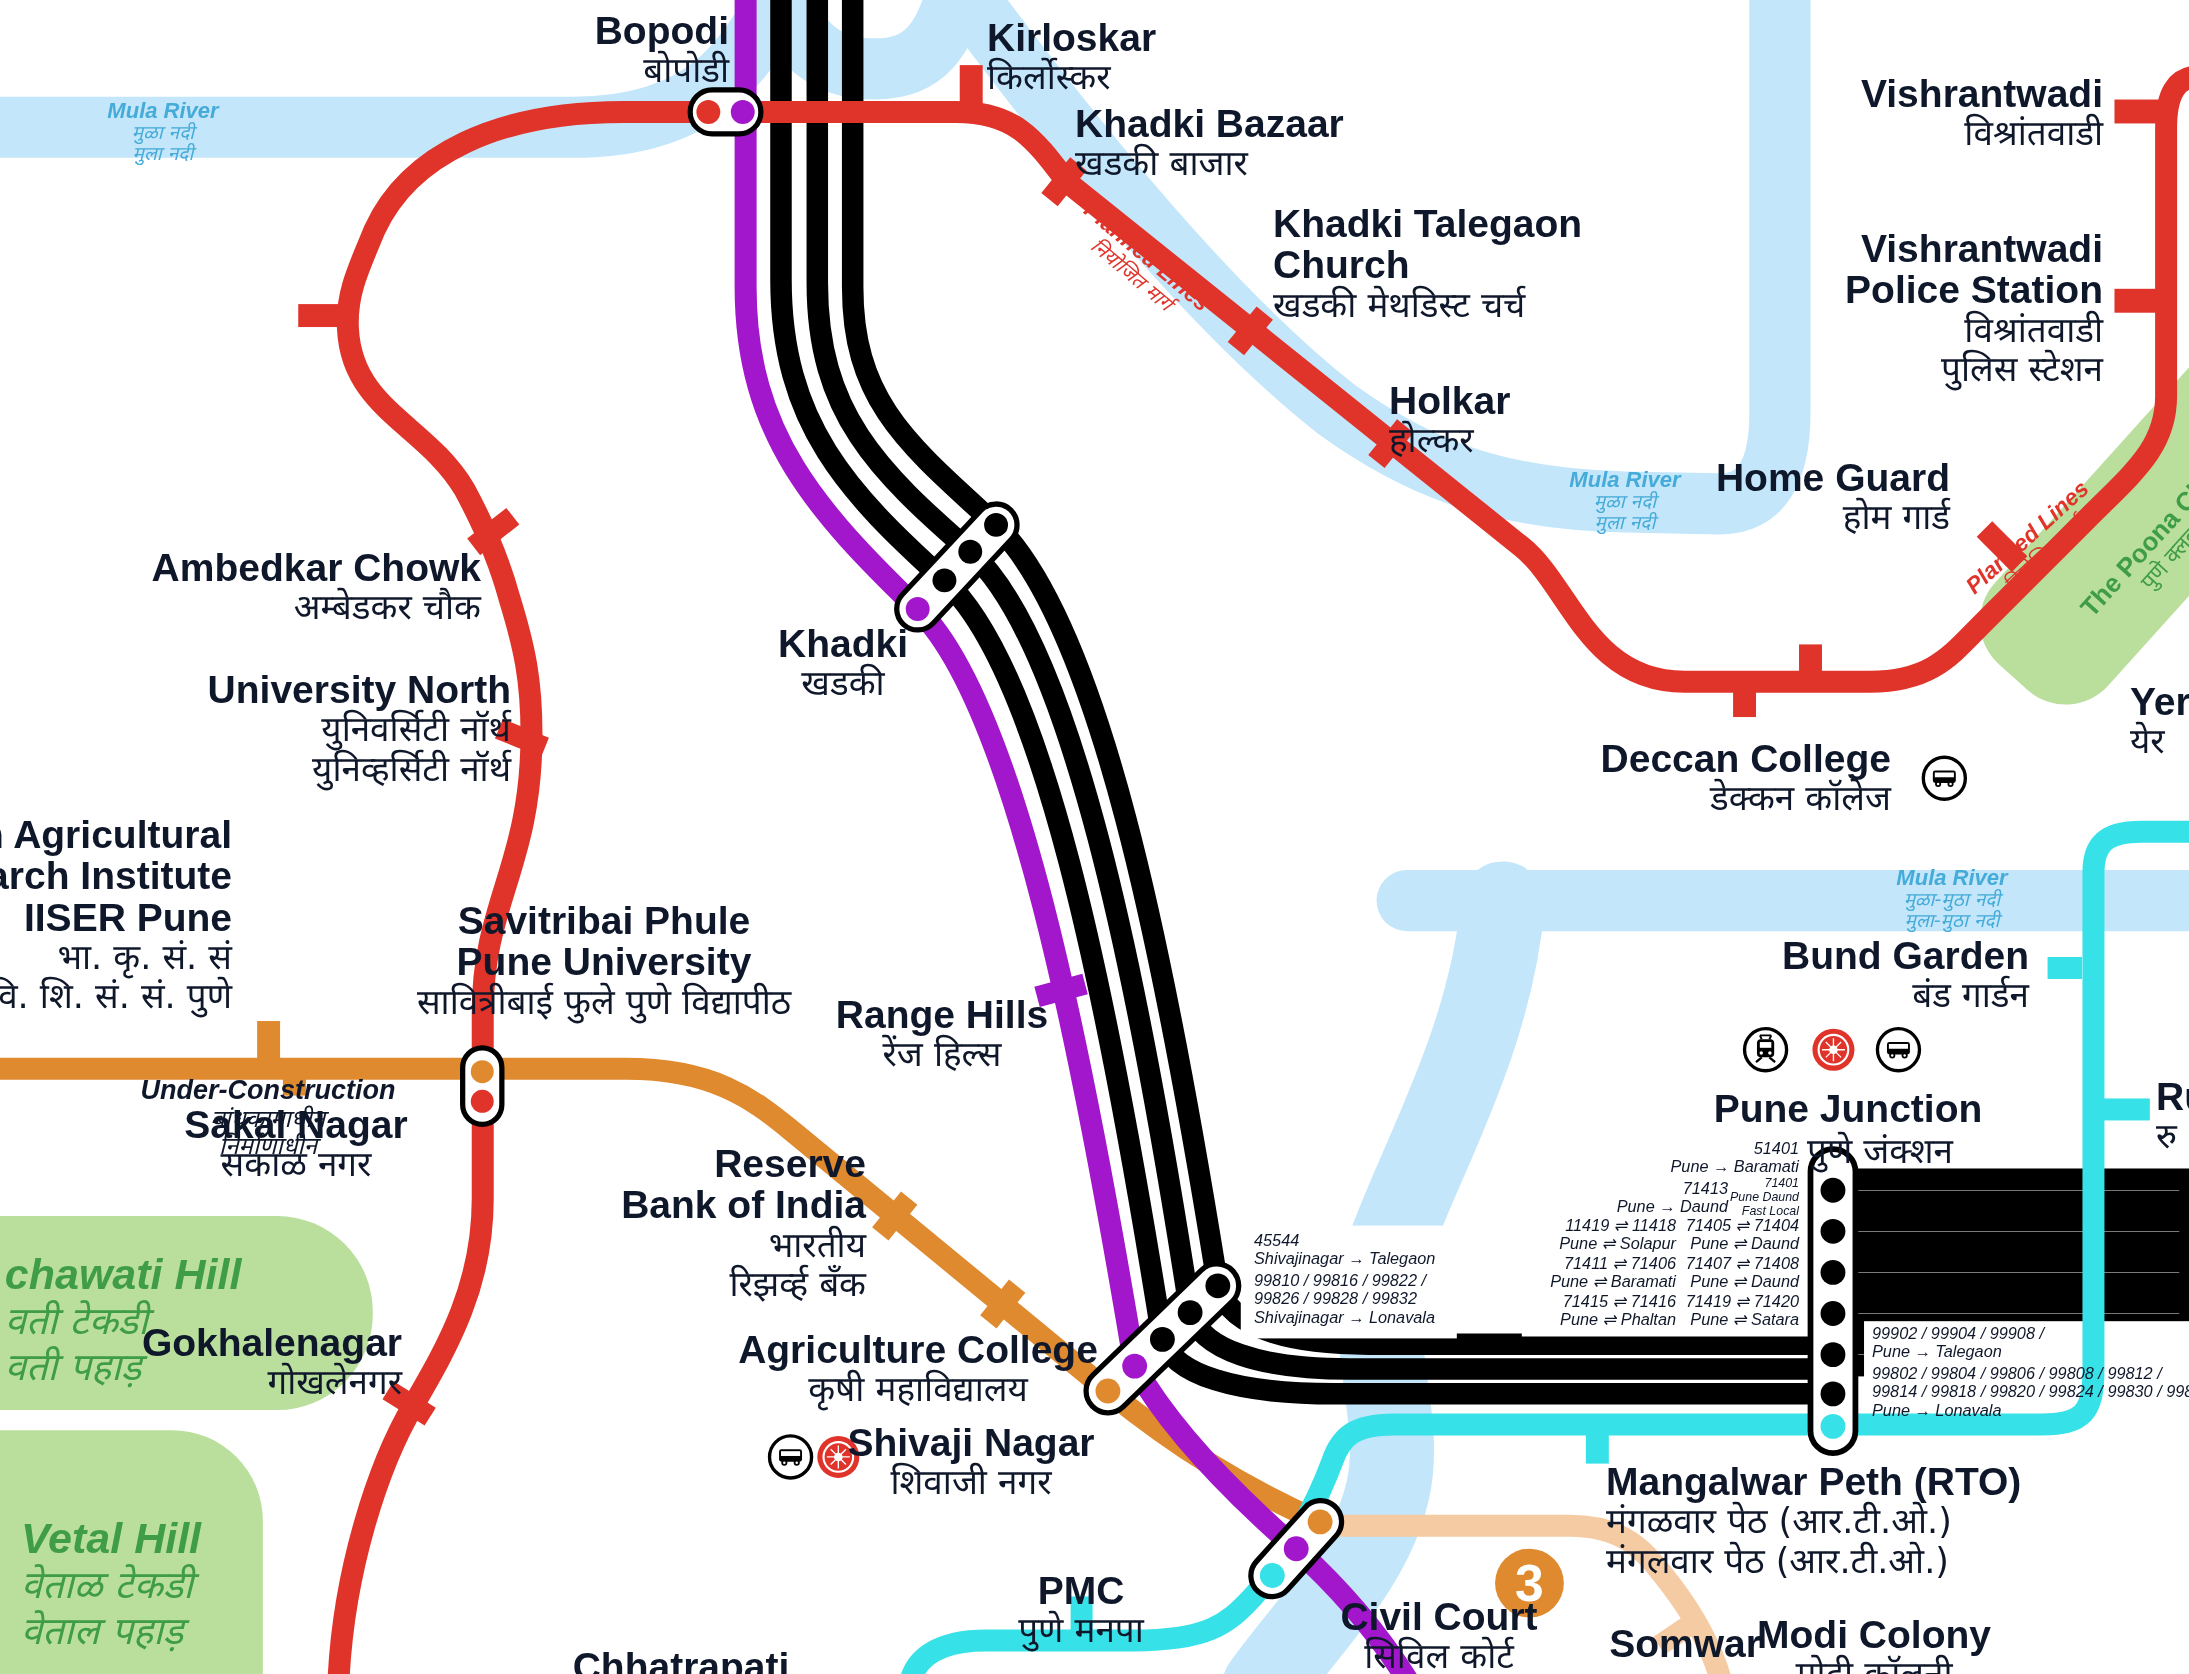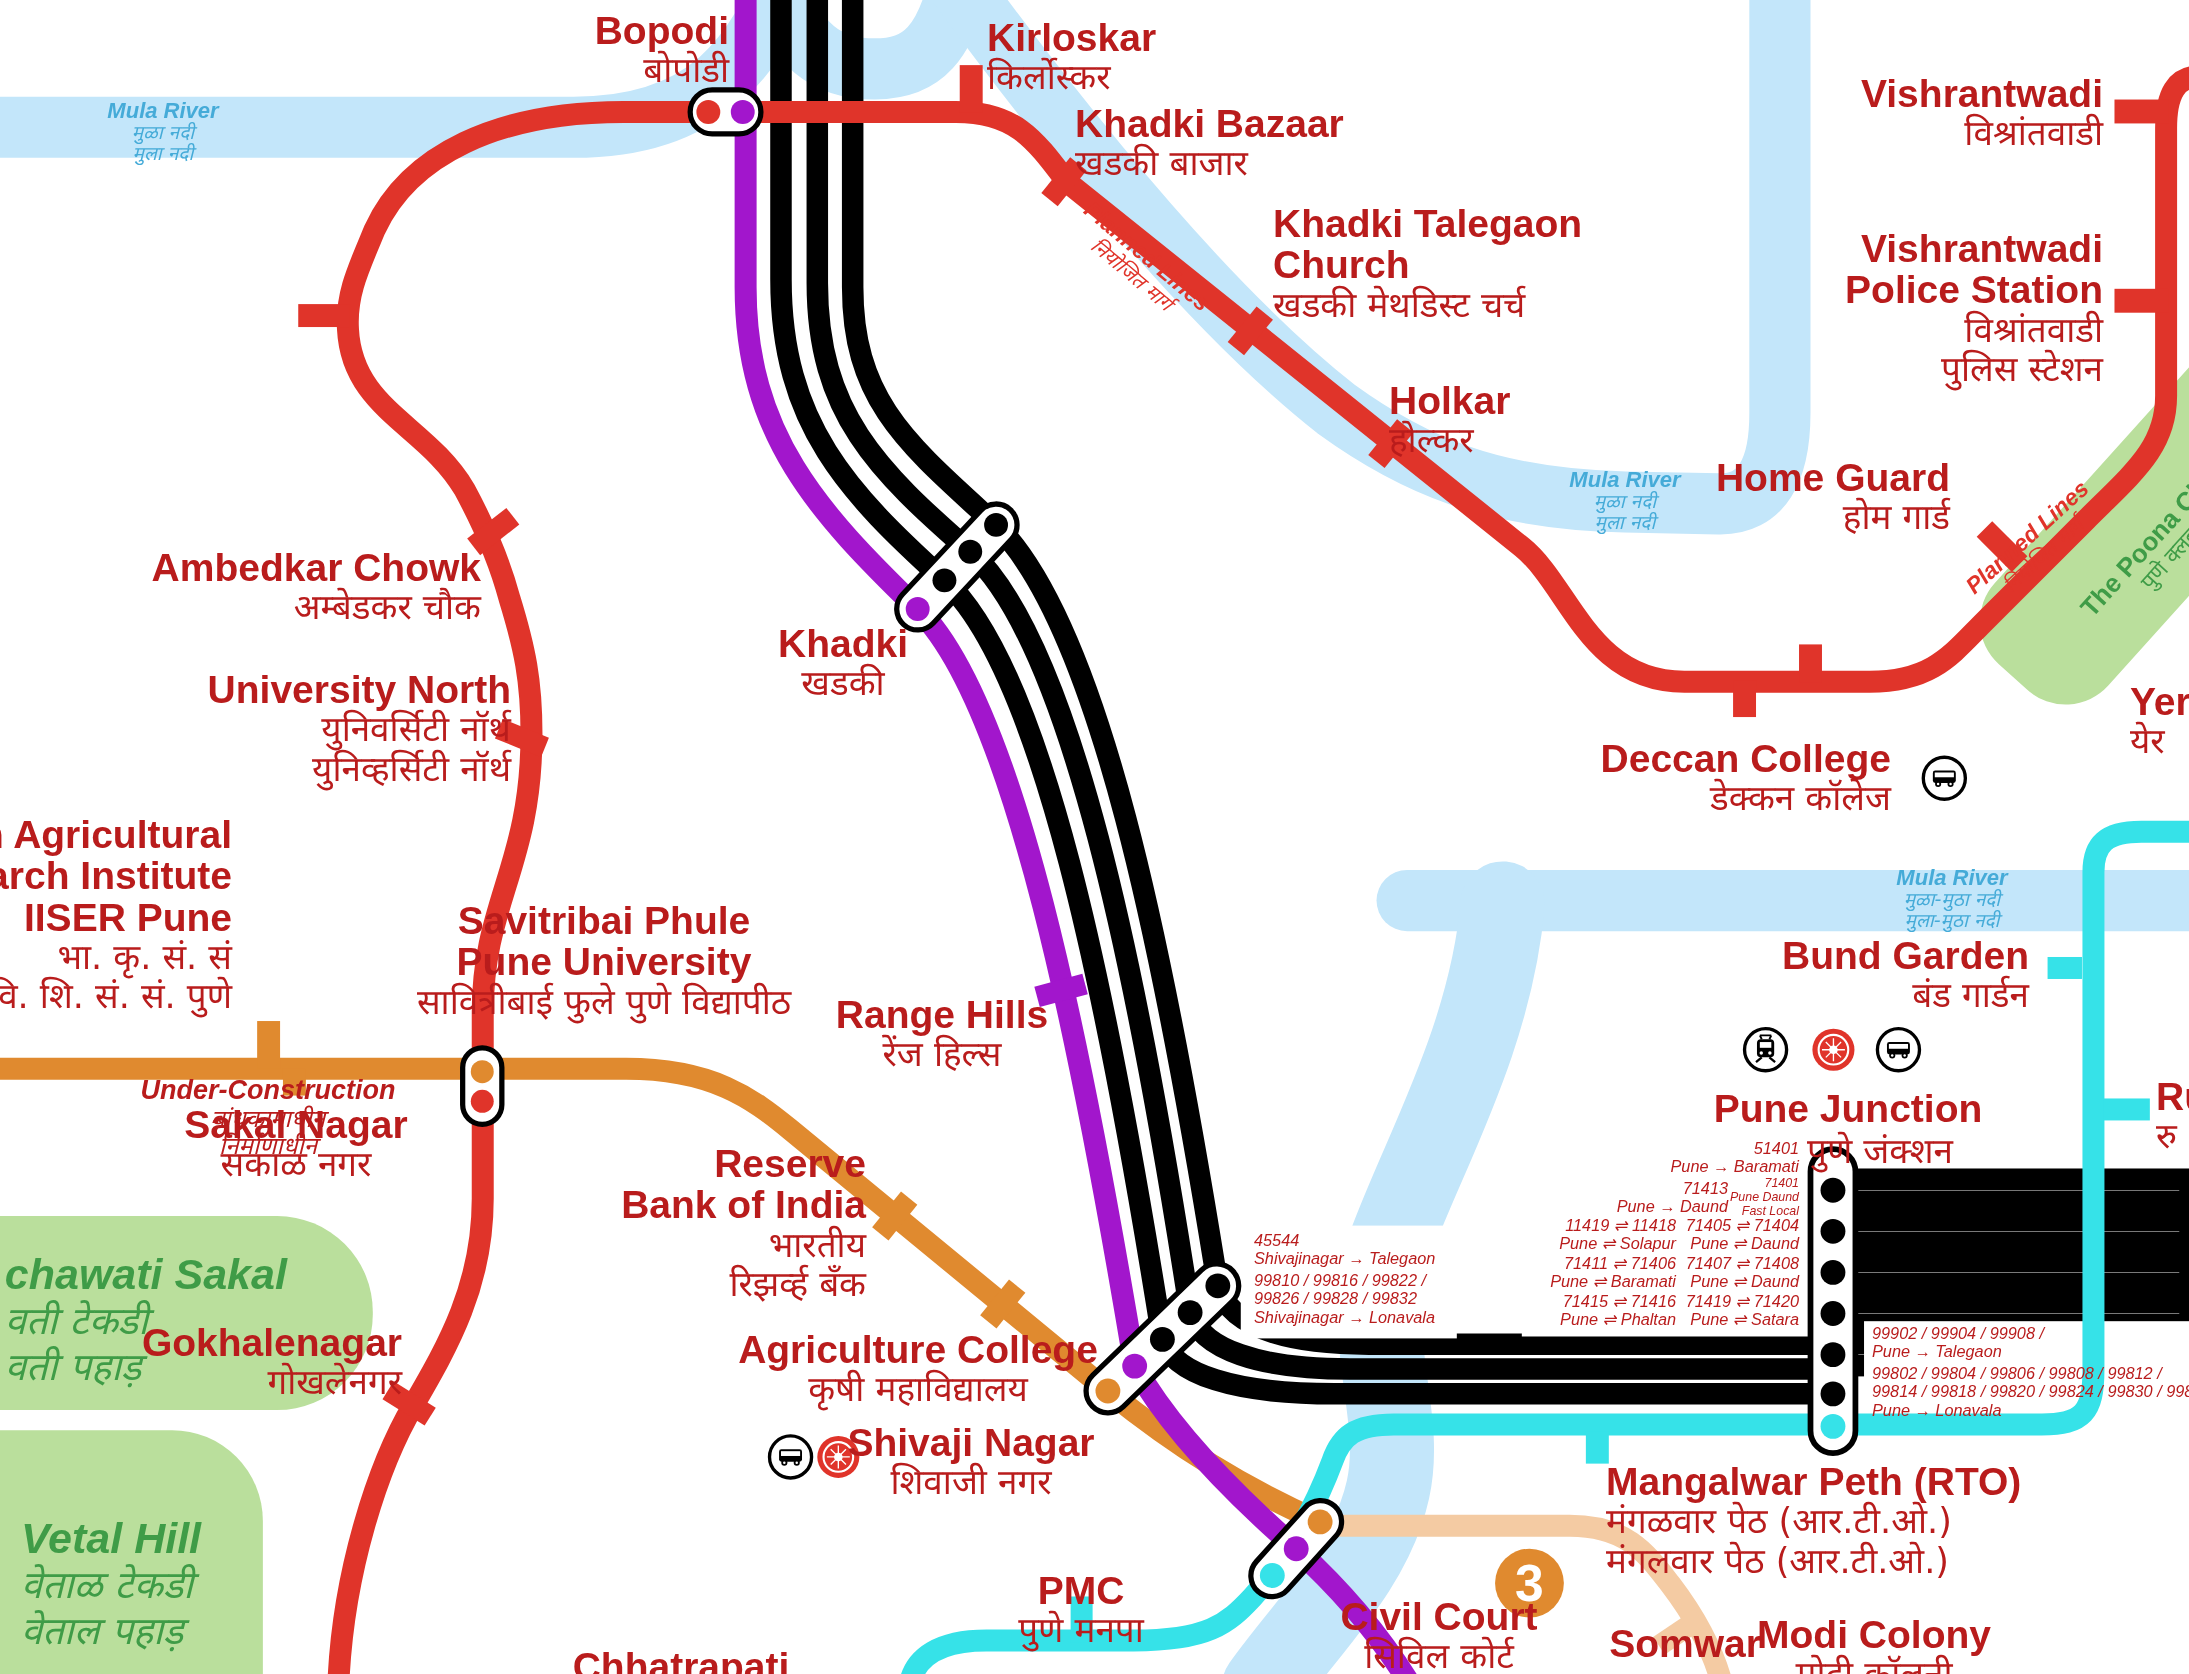--- a/index.html
+++ b/index.html
@@ -1,20 +1,20 @@
 <!DOCTYPE html>
 <html><head>
 <meta charset="utf-8">
 <style>
   html,body{margin:0;padding:0;background:#fff}
   body{width:2190px;height:1675px;overflow:hidden;position:relative;font-family:"Liberation Sans",sans-serif}
   #stage{position:absolute;left:0;top:0;width:2190px;height:1675px;overflow:hidden}
   #map-svg{position:absolute;left:0;top:0}
   #labels{position:absolute;left:0;top:0;width:100%;height:100%}
-  .lbl{position:absolute;white-space:nowrap;color:#b91c1c}
+  .lbl{position:absolute;white-space:nowrap;color:#0f172a}
   .station .en{font:700 39px/1.06 "Liberation Sans",sans-serif}
   .station .dev{font:400 35px/1.12 "DejaVu Sans",sans-serif}
   .river{color:#45ABD8}
   .river .en{font:italic 700 22px/1.05 "Liberation Sans",sans-serif}
   .river .dev{font:italic 400 19px/1.1 "DejaVu Sans",sans-serif}
   .hill{color:#3F9C47}
   .hill .en{font:italic 700 43px/1.15 "Liberation Sans",sans-serif}
   .hill .dev{font:italic 400 38px/1.2 "DejaVu Sans",sans-serif}
   .uc .en{font:italic 700 27px/1.1 "Liberation Sans",sans-serif}
   .uc .dev{font:italic 400 24px/1.12 "DejaVu Sans",sans-serif}
@@ -355,21 +355,21 @@
         <div class="en">Mula River</div>
         <div class="dev">मुळा नदी</div>
         <div class="dev">मुला नदी</div>
       </div>
       <div class="lbl river" style="top: 866px; left: 1952px; text-align: center; transform: translateX(-50%); transform-origin: 50% 0px;">
         <div class="en">Mula River</div>
         <div class="dev">मुळा-मुठा नदी</div>
         <div class="dev">मुला-मुठा नदी</div>
       </div>
       <div class="lbl hill" style="top: 1250px; left: 4.8px;">
-        <div class="en">chawati Sakal</div>
+        <div class="en">chawati Hill</div>
         <div class="dev">वती टेकडी</div>
         <div class="dev">वती पहाड़</div>
       </div>
       <div class="lbl hill" style="top: 1514px; left: 21px;">
         <div class="en">Vetal Hill</div>
         <div class="dev">वेताळ टेकडी</div>
         <div class="dev">वेताल पहाड़</div>
       </div>
       <div class="lbl uc" style="top: 1076px; left: 268px; text-align: center; transform: translateX(-50%); transform-origin: 50% 0px;">
         <div class="en">Under-Construction</div>

